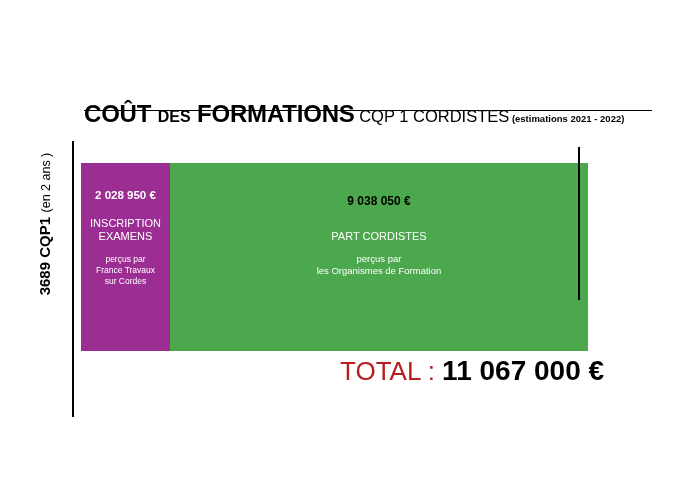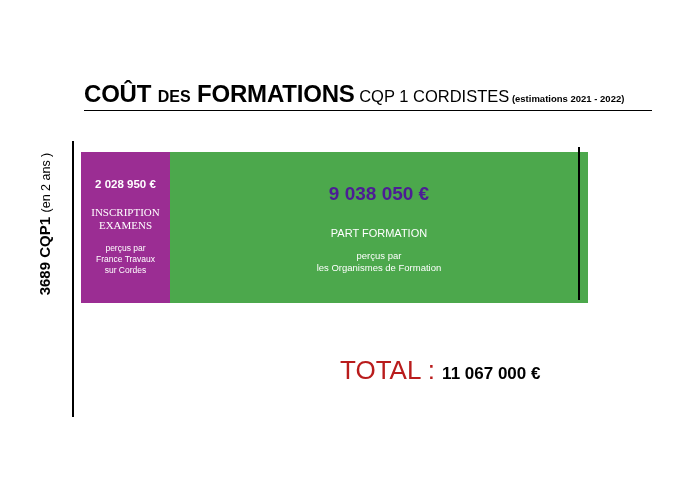--- a/index.html
+++ b/index.html
@@ -18,21 +18,21 @@
     position: absolute;
     left: 0; top: 0;
     width: 684px;
     height: 484px;
   }
 
   
   .title-wrap {
     position: absolute;
     left: 84px;
-    top: 80px;
+    top: 100px;
     width: 570px;
     height: 26px;
     white-space: nowrap;
   }
   .title-main {
     font-size: 24px;
     font-weight: bold;
     color: #000;
     letter-spacing: -0.2px;
   }
@@ -95,22 +95,22 @@
     top: 147px;
     width: 2px;
     height: 153px;
     background: #000;
   }
 
   
   .bar {
     position: absolute;
     left: 81px;
-    top: 152px;
-    height: 151px;
+    top: 163px;
+    height: 188px;
     display: flex;
     flex-direction: row;
   }
   .seg {
     height: 100%;
     position: relative;
     display: flex;
     flex-direction: column;
     align-items: center;
     box-sizing: border-box;
@@ -131,36 +131,35 @@
     color: #ffffff;
     white-space: nowrap;
   }
   .seg-inscription .seg-label {
     margin-top: 16px;
     font-size: 11px;
     color: #ffffff;
     line-height: 13px;
     text-align: center;
     white-space: nowrap;
-    font-family: Liberation Serif, serif;
   }
   .seg-inscription .seg-sub {
     margin-top: 11px;
     font-size: 8.5px;
     color: #ffffff;
     line-height: 11px;
     text-align: center;
     white-space: nowrap;
   }
 
   .seg-formation .seg-value {
     margin-top: 31px;
-    font-size: 19px;
-    font-weight: bold;
-    color: #4c1d95;
+    font-size: 12px;
+    font-weight: bold;
+    color: #000000;
     white-space: nowrap;
   }
   .seg-formation .seg-label {
     margin-top: 22px;
     font-size: 11px;
     color: #ffffff;
     text-align: center;
     white-space: nowrap;
   }
   .seg-formation .seg-sub {
@@ -178,21 +177,21 @@
     left: 340px;
     top: 355px;
     width: 300px;
     white-space: nowrap;
   }
   .total-label {
     font-size: 26px;
     color: #b91c1c;
   }
   .total-value {
-    font-size: 17px;
+    font-size: 28px;
     font-weight: bold;
     color: #000;
     margin-top: 40px;
   }
   .total-question {
     position: absolute;
     left: 309px;
     top: 392px;
     width: 340px;
     font-size: 11px;
@@ -218,21 +217,21 @@
   </div>
 
   <div class="bar">
     <div class="seg seg-inscription">
       <div class="seg-value">2 028 950 €</div>
       <div class="seg-label">INSCRIPTION<br>EXAMENS</div>
       <div class="seg-sub">perçus par<br>France Travaux<br>sur Cordes</div>
     </div>
     <div class="seg seg-formation">
       <div class="seg-value">9 038 050 €</div>
-      <div class="seg-label">PART FORMATION</div>
+      <div class="seg-label">PART CORDISTES</div>
       <div class="seg-sub">perçus par<br>les Organismes de Formation</div>
     </div>
   </div>
   <div class="bar-end-cap"></div>
 
   <div class="total-row">
     <span class="total-label">TOTAL : </span><span class="total-value">11 067 000 €</span>
   </div>
 
 </div>

